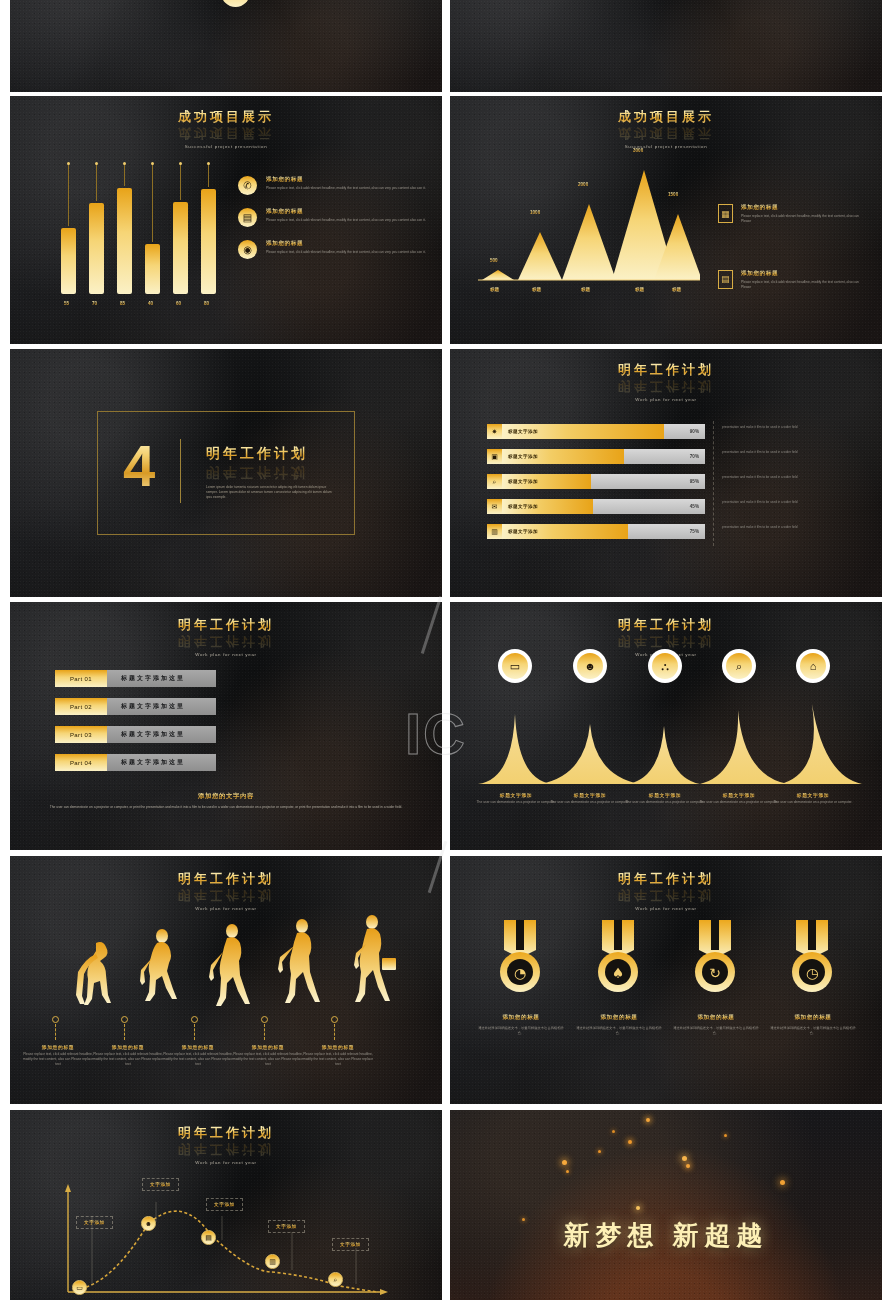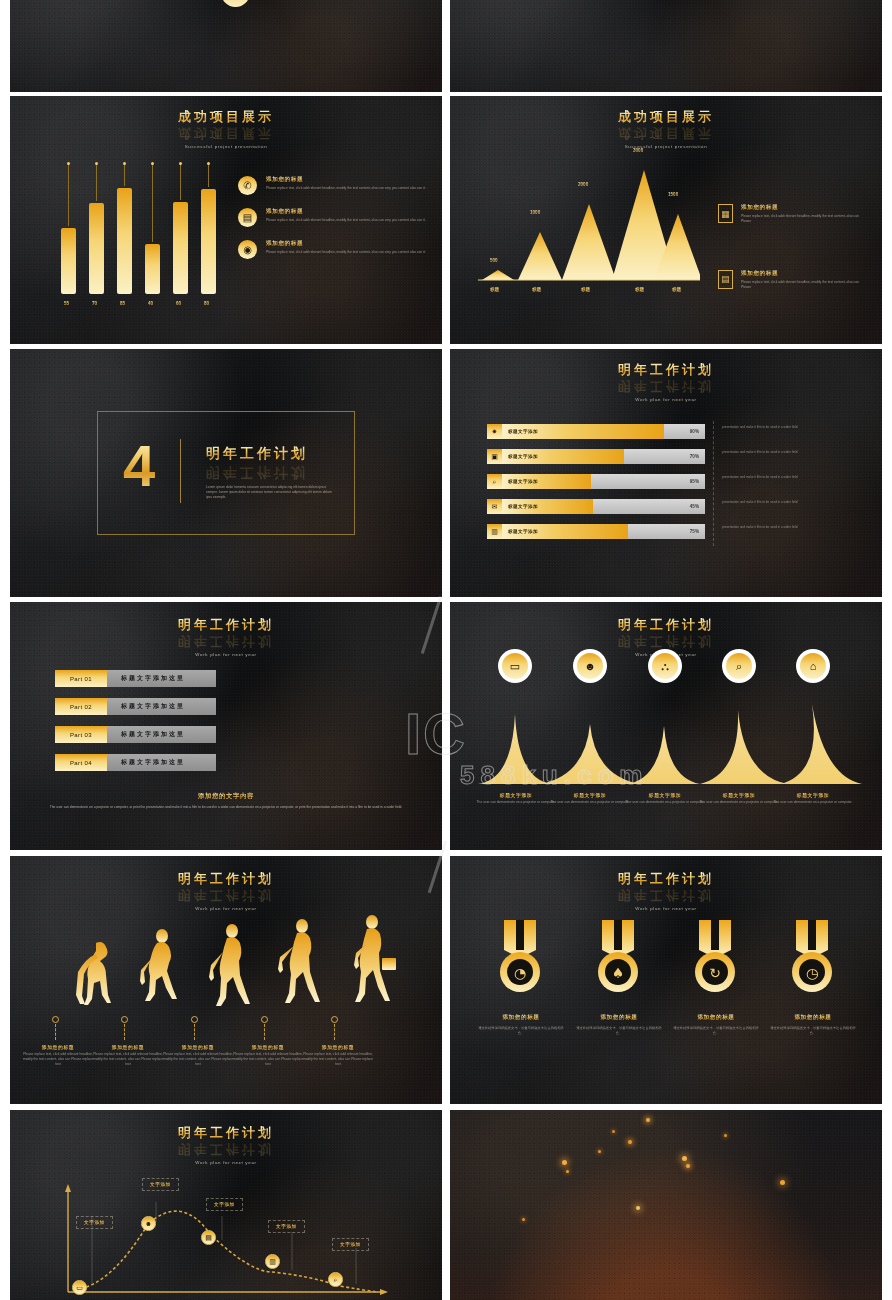--- a/index.html
+++ b/index.html
@@ -91,21 +91,20 @@
   .spark{position:absolute;border-radius:50%;filter:blur(.6px);}
 </style>
 </head>
 <body>
 
 <div class="sheet">
 
   <div class="wmSlash" style="left:430px;top:595px;width:3px;height:60px;transform:rotate(18deg);"></div>
   <div class="wmSlash" style="left:436px;top:840px;width:3px;height:54px;transform:rotate(18deg);"></div>
   <div class="wm" style="left:405px;top:700px;font-size:58px;letter-spacing:2px;">IC</div>
-  <div class="wm" style="left:460px;top:760px;font-size:26px;letter-spacing:6px;">588ku.com</div>
 
   <div class="slide" style="left:10px;top:-60px;width:432px;height:152px;">
     <div class="sl-in">
 
       <div class="node gold-fill" style="left:211px;top:38px;width:29px;height:29px;color:#241805;font-size:13px;">⚒</div>
 
     </div>
   </div>
 
   <div class="slide" style="left:450px;top:-60px;width:432px;height:152px;">
@@ -595,16 +594,18 @@
       <div class="spark" style="left:232px;top:46px;width:5px;height:5px;background:#f6b44c;box-shadow:0 0 7px 2px rgba(246,180,76,.55);"></div>
       <div class="spark" style="left:148px;top:40px;width:3px;height:3px;background:#e8942a;box-shadow:0 0 4px 1px rgba(232,148,42,.5);"></div>
       <div class="spark" style="left:116px;top:60px;width:3px;height:3px;background:#eb9a2e;box-shadow:0 0 4px 1px rgba(235,154,46,.45);"></div>
       <div class="spark" style="left:236px;top:54px;width:4px;height:4px;background:#f2a33a;box-shadow:0 0 5px 2px rgba(242,163,58,.5);"></div>
       <div class="spark" style="left:274px;top:24px;width:3px;height:3px;background:#e79228;box-shadow:0 0 4px 1px rgba(231,146,40,.45);"></div>
       <div class="spark" style="left:330px;top:70px;width:5px;height:5px;background:#f0a134;box-shadow:0 0 7px 2px rgba(240,161,52,.5);"></div>
       <div class="spark" style="left:186px;top:96px;width:4px;height:4px;background:#f6c25e;box-shadow:0 0 6px 2px rgba(246,194,94,.5);"></div>
       <div class="spark" style="left:72px;top:108px;width:3px;height:3px;background:#e0922c;box-shadow:0 0 4px 1px rgba(224,146,44,.45);"></div>
       <div class="spark" style="left:162px;top:20px;width:3px;height:3px;background:#dd8c26;box-shadow:0 0 4px 1px rgba(221,140,38,.4);"></div>
 
+      <div style="position:absolute;left:0;right:0;top:108px;text-align:center;font-size:26px;font-weight:bold;
+                  letter-spacing:6px;color:#fdf0b6;text-shadow:0 0 14px rgba(250,226,150,.55),0 2px 5px rgba(0,0,0,.65);">新梦想 新超越</div>
     </div>
   </div>
 
 </div>
 
 </body></html>

